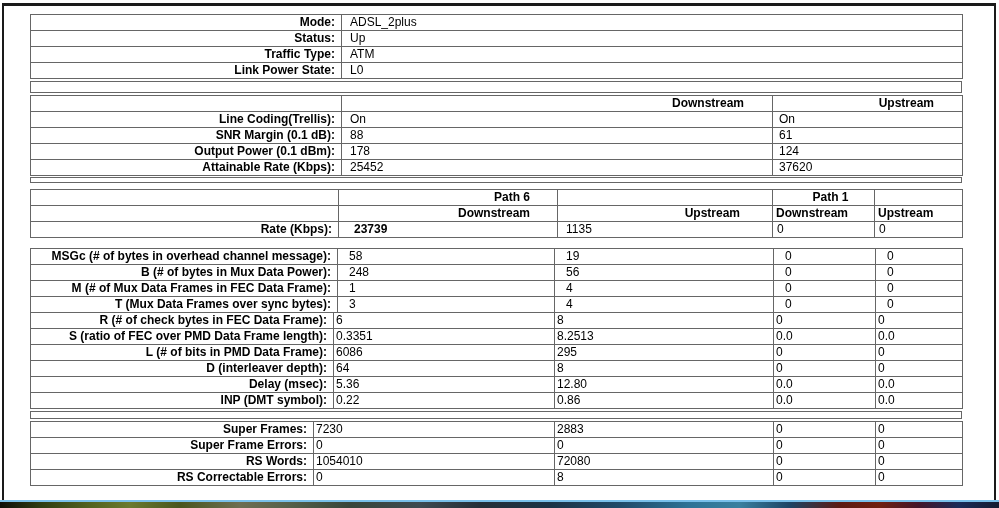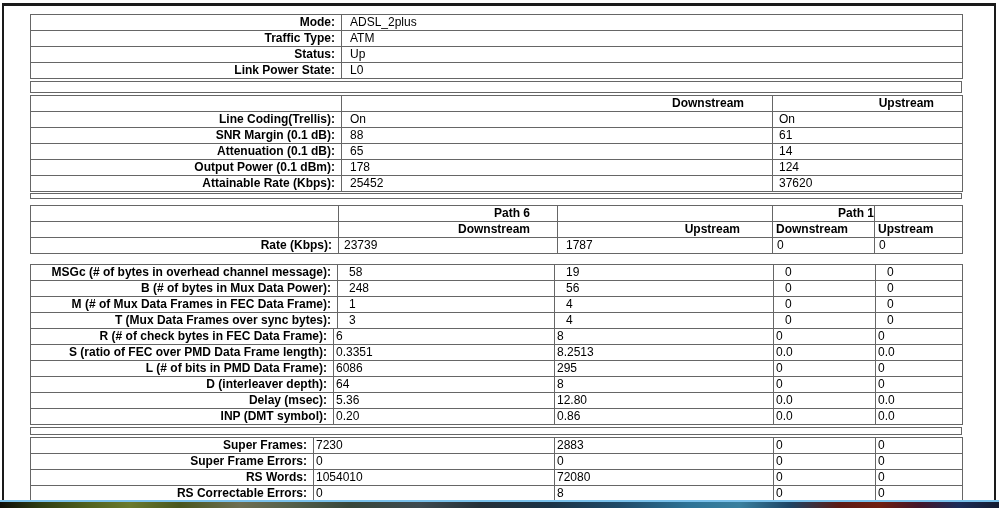--- a/index.html
+++ b/index.html
@@ -20,25 +20,25 @@
   .t2 col.c1{width:311px}.t2 col.c2{width:431px}.t2 col.c3{width:190px}
   .t3 col.c1{width:308px}.t3 col.c2{width:219px}.t3 col.c3{width:215px}.t3 col.c4{width:102px}.t3 col.c5{width:88px}
   .t4a col.c1{width:307px}.t4a col.c2{width:217px}.t4a col.c3{width:219px}.t4a col.c4{width:102px}.t4a col.c5{width:87px}
   .t4b col.c1{width:303px}.t4b col.c2{width:221px}.t4b col.c3{width:219px}.t4b col.c4{width:102px}.t4b col.c5{width:87px}
   .t5 col.c1{width:283px}.t5 col.c2{width:241px}.t5 col.c3{width:219px}.t5 col.c4{width:102px}.t5 col.c5{width:87px}
 
   
   .t2 td.hd{font-weight:bold;text-align:right;padding-right:28px;}
   .t2 td.vu{padding-left:6px;}
   .t3 td.p0h{font-weight:bold;text-align:right;padding-right:27px;}
-  .t3 td.p1h{font-weight:bold;text-align:right;padding-left:14px;}
+  .t3 td.p1h{font-weight:bold;text-align:center;padding-left:14px;}
   .t3 td.h-r1{font-weight:bold;text-align:right;padding-right:27px;}
   .t3 td.h-r2{font-weight:bold;text-align:right;padding-right:32px;}
   .t3 td.h-l{font-weight:bold;text-align:left;padding-left:3px;}
-  .t3 td.rv1{padding-left:5px;}
+  .t3 td.rv1{padding-left:15px;font-weight:bold;}
   .t3 td.rv2{padding-left:8px;}
   .t3 td.rv3{padding-left:4px;}
   .t4a td.val{padding-left:11px;}
   .t4b td.val{padding-left:2px;}
   .t5 td.val{padding-left:2px;}
 
   
   .t1{margin-top:0;}
   .spacer{border:1px solid #666;background:#fff;width:930px;}
   .sp1{height:10px;margin-top:2px;}
@@ -70,26 +70,26 @@
       <colgroup>
           <col class="c1">
           <col class="c2">
         </colgroup>
       <tbody>
           <tr>
         <td class="lbl">Mode:</td>
         <td class="val">ADSL_2plus</td>
       </tr>
       <tr>
+        <td class="lbl">Status:</td>
+        <td class="val">Up</td>
+      </tr>
+      <tr>
         <td class="lbl">Traffic Type:</td>
         <td class="val">ATM</td>
-      </tr>
-      <tr>
-        <td class="lbl">Status:</td>
-        <td class="val">Up</td>
       </tr>
       <tr>
         <td class="lbl">Link Power State:</td>
         <td class="val">L0</td>
       </tr>
     </tbody>
       </table>
 
     <div class="spacer sp1"></div>
 
@@ -107,25 +107,20 @@
       </tr>
       <tr>
         <td class="lbl">Line Coding(Trellis):</td>
         <td class="val">On</td>
         <td class="val vu">On</td>
       </tr>
       <tr>
         <td class="lbl">SNR Margin (0.1 dB):</td>
         <td class="val">88</td>
         <td class="val vu">61</td>
-      </tr>
-      <tr>
-        <td class="lbl">Attenuation (0.1 dB):</td>
-        <td class="val">65</td>
-        <td class="val vu">14</td>
       </tr>
       <tr>
         <td class="lbl">Output Power (0.1 dBm):</td>
         <td class="val">178</td>
         <td class="val vu">124</td>
       </tr>
       <tr>
         <td class="lbl">Attainable Rate (Kbps):</td>
         <td class="val">25452</td>
         <td class="val vu">37620</td>
@@ -154,21 +149,21 @@
       <tr>
         <td class="e"></td>
         <td class="h-r1">Downstream</td>
         <td class="h-r2">Upstream</td>
         <td class="h-l">Downstream</td>
         <td class="h-l">Upstream</td>
       </tr>
       <tr>
         <td class="lbl">Rate (Kbps):</td>
         <td class="rv1">23739</td>
-        <td class="rv2">1787</td>
+        <td class="rv2">1135</td>
         <td class="rv3">0</td>
         <td class="rv3">0</td>
       </tr>
     </tbody>
       </table>
 
     <table class="t4a">
       <colgroup>
           <col class="c1">
           <col class="c2">
@@ -247,21 +242,21 @@
       </tr>
       <tr>
         <td class="lbl">Delay (msec):</td>
         <td class="val">5.36</td>
         <td class="val">12.80</td>
         <td class="val">0.0</td>
         <td class="val">0.0</td>
       </tr>
       <tr>
         <td class="lbl">INP (DMT symbol):</td>
-        <td class="val">0.20</td>
+        <td class="val">0.22</td>
         <td class="val">0.86</td>
         <td class="val">0.0</td>
         <td class="val">0.0</td>
       </tr>
     </tbody>
       </table>
 
     <div class="spacer sp3"></div>
 
     <table class="t5">

